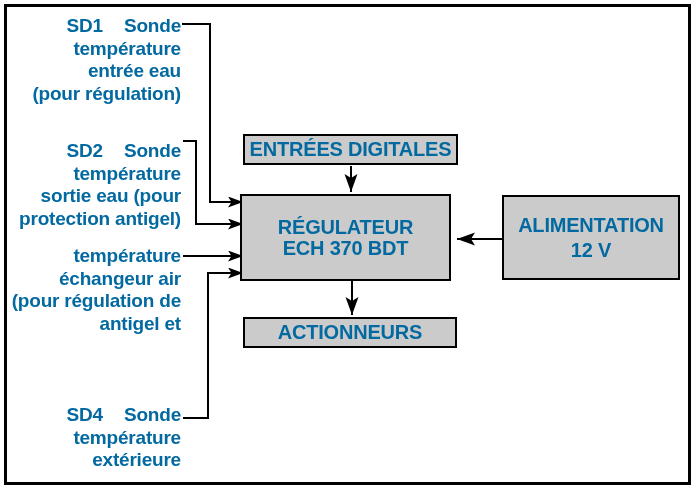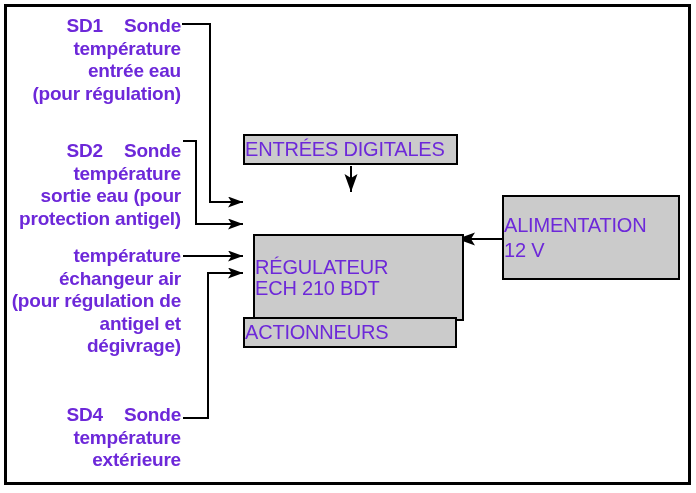--- a/index.html
+++ b/index.html
@@ -2,21 +2,21 @@
 <html style="--box-fill: #cbcbcb; --box-border: #000000; --line: #000000; --background: #ffffff;"><head>
 <meta charset="utf-8">
 <style>
   html,body{margin:0;padding:0;background:#fff;}
   #stage{
     position:relative;
     width:696px;height:493px;
     background:var(--background,#fff);
     font-family:"Liberation Sans","DejaVu Sans",sans-serif;
     overflow:hidden;
-    color:#6d28d9;
+    color:#0369a1;
   }
   #frame{
     position:absolute;left:4px;top:4px;width:687px;height:481px;
     border:3px solid var(--box-border,#000);
     box-sizing:border-box;
   }
   
   .sensor{
     position:absolute;left:0;width:181px;
     text-align:right;
@@ -26,26 +26,26 @@
   .sensor .b{font-weight:bold;}
   .sensor .r{font-weight:bold;}
   .id-gap{display:inline-block;width:21px;}
   
   .gbox{
     position:absolute;
     background:var(--box-fill,#cbcbcb);
     border:2px solid var(--box-border,#000);
     box-sizing:border-box;
     display:flex;flex-direction:column;
-    align-items:flex-start;justify-content:center;
-    font-weight:normal;text-align:center;
+    align-items:center;justify-content:center;
+    font-weight:bold;text-align:center;
     letter-spacing:-0.2px;
   }
   #box-digital{left:243px;top:134px;width:215px;height:31px;font-size:20px;}
-  #box-regulator{left:253px;top:194px;width:211px;height:87px;font-size:20px;line-height:21px;margin-top:40px;}
+  #box-regulator{left:240px;top:194px;width:211px;height:87px;font-size:20px;line-height:21px;}
   #box-actuators{left:243px;top:317px;width:214px;height:31px;font-size:20px;}
   #box-transformer{left:502px;top:195px;width:178px;height:85px;font-size:20px;line-height:25px;}
   
   #wires{position:absolute;left:0;top:0;pointer-events:none;}
   #wires path{fill:none;stroke:var(--line,#000);stroke-width:2px;}
   #wires marker path{fill:var(--line,#000);stroke:none;}
 </style>
 </head>
 <body>
 
@@ -83,36 +83,35 @@
     <div><span class="b">température</span><span class="r"></span></div>
     <div><span class="b">sortie eau</span><span class="r"> (pour</span></div>
     <div><span class="b"></span><span class="r">protection antigel)</span></div>
   </div>
 
   <div class="sensor" style="top:245px">
     <div><span class="b">température</span><span class="r"></span></div>
     <div><span class="b">échangeur air</span><span class="r"></span></div>
     <div><span class="b"></span><span class="r">(pour régulation de</span></div>
     <div><span class="b"></span><span class="r">antigel et</span></div>
-    <div><span class="b"></span><span class="r">dégivrage)</span></div>
   </div>
 
   <div class="sensor" style="top:404px">
     <div><span class="b">SD4</span><span class="id-gap"></span><span class="b">Sonde</span></div>
     <div><span class="b">température</span><span class="r"></span></div>
     <div><span class="b">extérieure</span><span class="r"></span></div>
   </div>
 
   <div class="gbox" id="box-digital">
     <span>ENTRÉES DIGITALES</span>
   </div>
 
   <div class="gbox" id="box-regulator">
     <div>RÉGULATEUR</div>
-    <div>ECH 210 BDT</div>
+    <div>ECH 370 BDT</div>
   </div>
 
   <div class="gbox" id="box-actuators">
     <span>ACTIONNEURS</span>
   </div>
 
   <div class="gbox" id="box-transformer">
     <div>ALIMENTATION</div>
     <div>12 V</div>
   </div>

